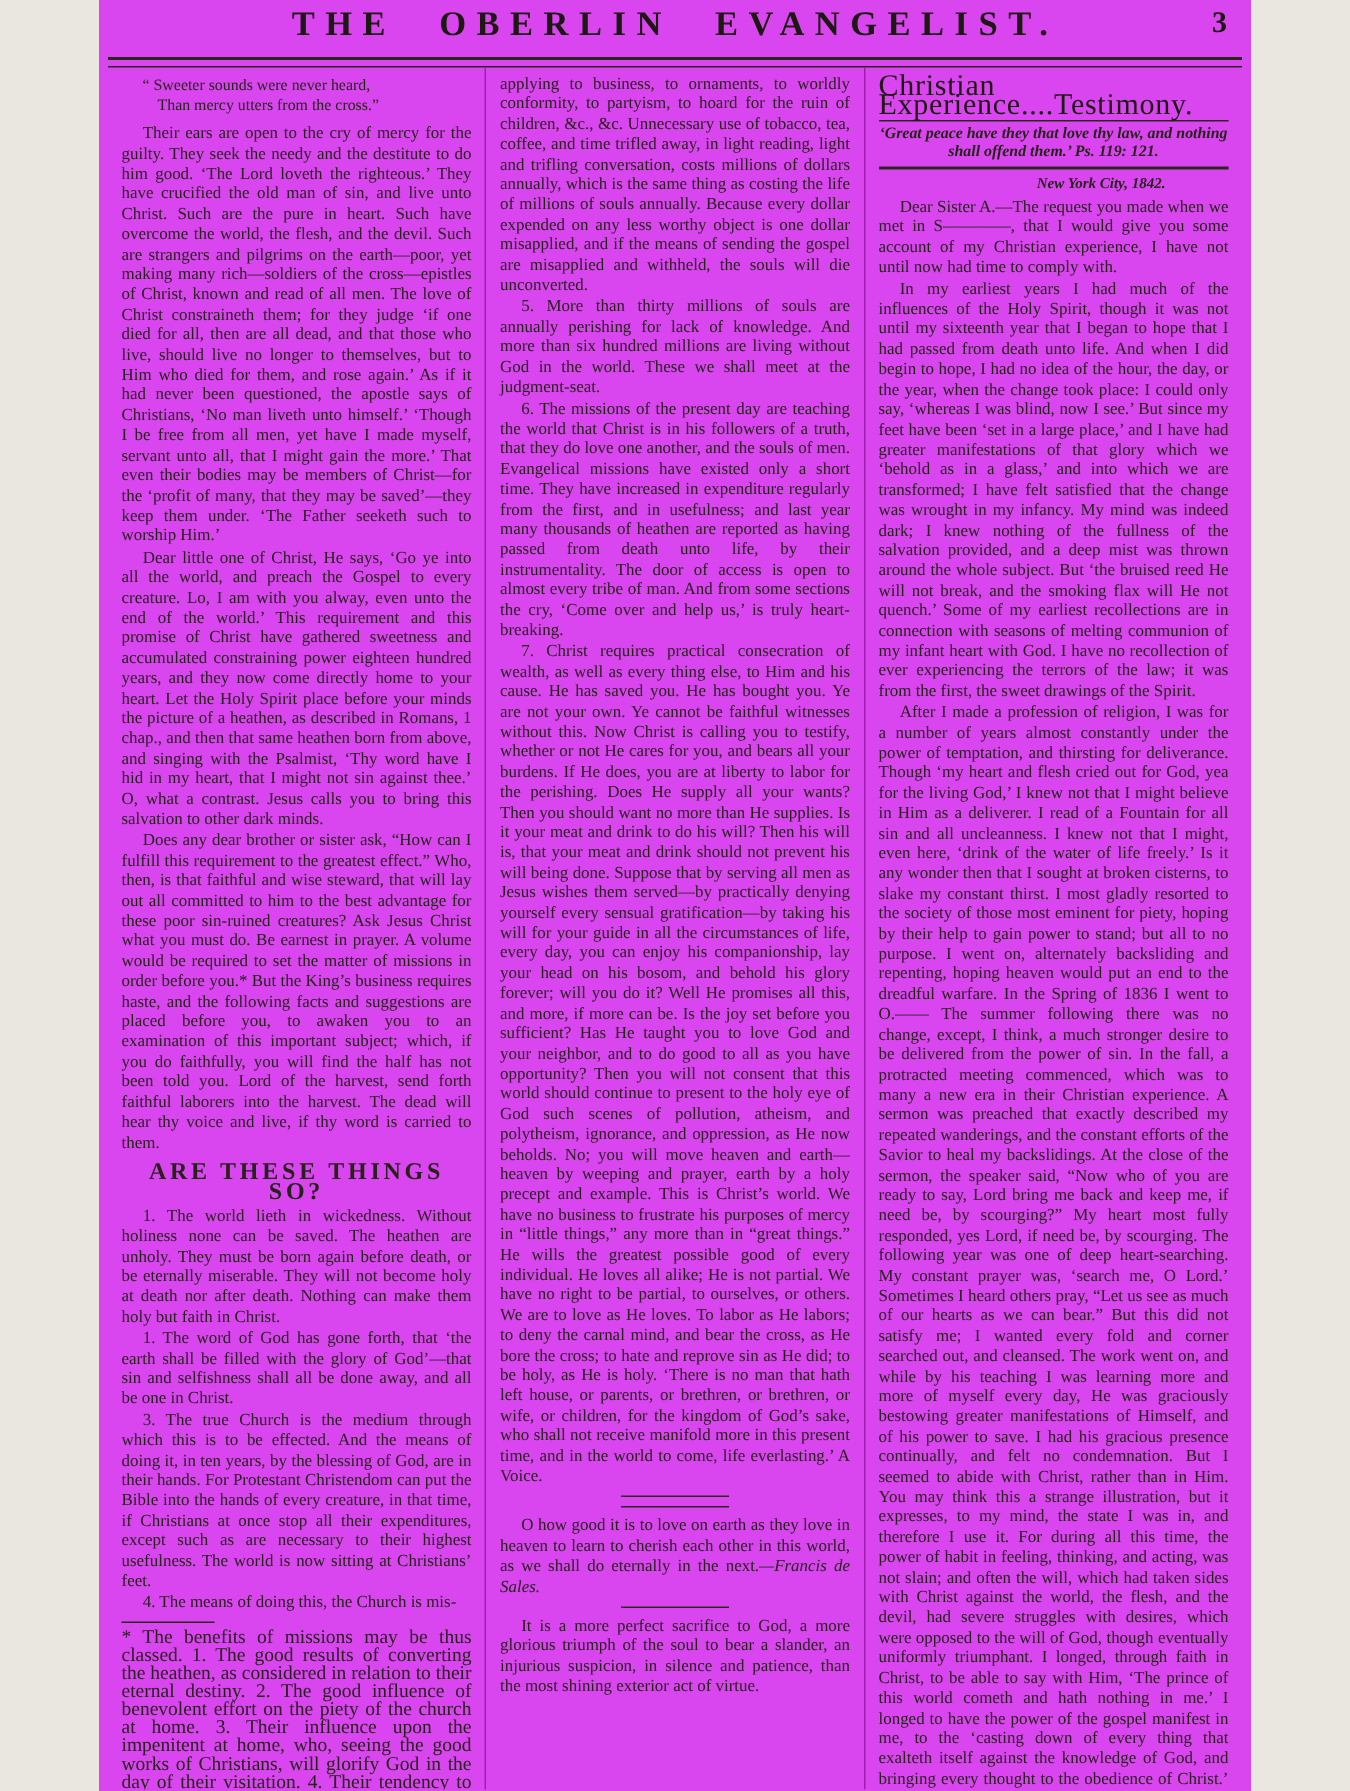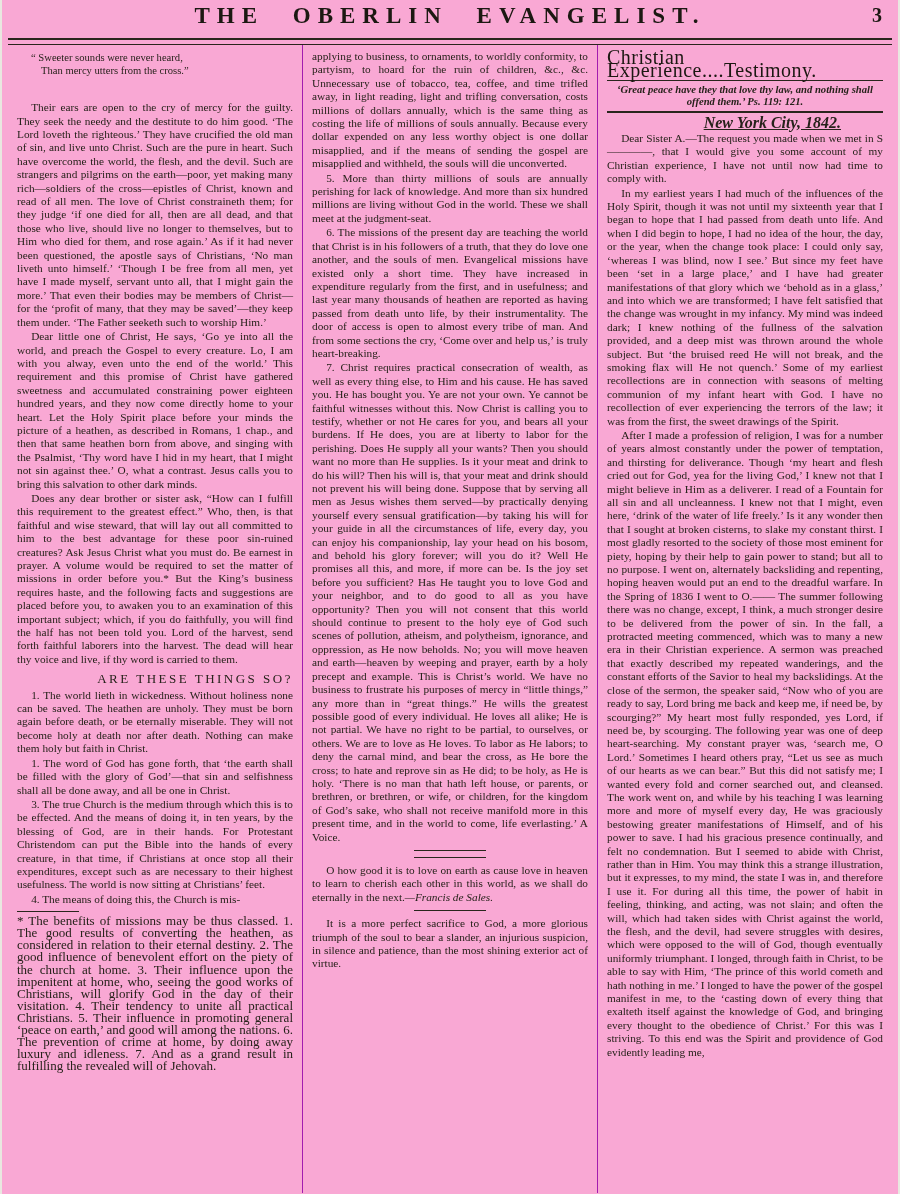--- a/index.html
+++ b/index.html
@@ -1,20 +1,20 @@
 <!DOCTYPE html>
 <html lang="en"><head>
 <meta charset="utf-8">
 <style>
   html,body{margin:0;padding:0;background:#e9e7e0;}
   .page{
     position:relative;
-    width:896px;height:1194px;
+    width:768px;height:1194px;
     margin:0 auto;
-    background:#f9a8d4;
+    background:#d946ef;
     color:#27221b;
     font-family:"Liberation Serif","DejaVu Serif",serif;
     overflow:hidden;
     box-sizing:border-box;
   }
   
   .masthead{position:relative;height:30px;padding-top:3px;}
   .masthead .title{
     text-align:center;
     font-size:23px;font-weight:700;
@@ -44,27 +44,27 @@
     overflow:hidden;
     font-size:11.3px;line-height:13.4px;
     text-align:justify;
   }
   .col + .col{border-left:1px solid #a21caf;}
   p{margin:0 0 1px 0;text-indent:1.25em;}
   p.no-indent{text-indent:0;}
   
   .opening-quote{
     text-align:left;font-size:10.6px;line-height:12.6px;
-    margin:2px 0 24px 14px;
+    margin:2px 0 6px 14px;
   }
   .opening-quote .q2{margin-left:10px;}
   .section-heading{
     margin:6px 0 3px 0;
-    text-align:right;
-    font-size:13px;font-weight:400;
+    text-align:center;
+    font-size:16px;font-weight:700;
     letter-spacing:2.5px;
     text-indent:0;
   }
   .footnote-rule{
     width:62px;border-top:1px solid #2a251d;
     margin:5px 0 3px 0;
   }
   .footnote{
     font-size:13px;line-height:12.1px;
     text-indent:1em;
@@ -87,21 +87,21 @@
   .c3-epigraph{
     text-align:center;
     font-size:10.6px;line-height:12.4px;
     font-style:italic;font-weight:700;
     text-indent:0;margin:0 0 2px 0;
   }
   .c3-rule-thick{border-top:2px solid #2a251d;margin:2px 0 3px 0;}
   .c3-dateline{
     text-align:right;padding-right:42px;
     font-style:italic;font-weight:700;
-    font-size:16px;margin:1px 0 3px 0;text-indent:0;text-decoration:underline;
+    font-size:10px;margin:1px 0 3px 0;text-indent:0;
   }
 </style>
 </head>
 <body>
 
 <div class="page">
 
   <div class="masthead">
     <div class="title">THE OBERLIN EVANGELIST.</div>
     <div class="pageno">3</div>
@@ -129,21 +129,21 @@
 
     <div class="col">
       <p class="no-indent">applying to business, to ornaments, to worldly conformity, to partyism, to hoard for the ruin of children, &amp;c., &amp;c. Unnecessary use of tobacco, tea, coffee, and time trifled away, in light reading, light and trifling conversation, costs millions of dollars annually, which is the same thing as costing the life of millions of souls annually. Because every dollar expended on any less worthy object is one dollar misapplied, and if the means of sending the gospel are misapplied and withheld, the souls will die unconverted.</p>
       <p>5. More than thirty millions of souls are annually perishing for lack of knowledge. And more than six hundred millions are living without God in the world. These we shall meet at the judgment-seat.</p>
       <p>6. The missions of the present day are teaching the world that Christ is in his followers of a truth, that they do love one another, and the souls of men. Evangelical missions have existed only a short time. They have increased in expenditure regularly from the first, and in usefulness; and last year many thousands of heathen are reported as having passed from death unto life, by their instrumentality. The door of access is open to almost every tribe of man. And from some sections the cry, ‘Come over and help us,’ is truly heart-breaking.</p>
       <p>7. Christ requires practical consecration of wealth, as well as every thing else, to Him and his cause. He has saved you. He has bought you. Ye are not your own. Ye cannot be faithful witnesses without this. Now Christ is calling you to testify, whether or not He cares for you, and bears all your burdens. If He does, you are at liberty to labor for the perishing. Does He supply all your wants? Then you should want no more than He supplies. Is it your meat and drink to do his will? Then his will is, that your meat and drink should not prevent his will being done. Suppose that by serving all men as Jesus wishes them served—by practically denying yourself every sensual gratification—by taking his will for your guide in all the circumstances of life, every day, you can enjoy his companionship, lay your head on his bosom, and behold his glory forever; will you do it? Well He promises all this, and more, if more can be. Is the joy set before you sufficient? Has He taught you to love God and your neighbor, and to do good to all as you have opportunity? Then you will not consent that this world should continue to present to the holy eye of God such scenes of pollution, atheism, and polytheism, ignorance, and oppression, as He now beholds. No; you will move heaven and earth—heaven by weeping and prayer, earth by a holy precept and example. This is Christ’s world. We have no business to frustrate his purposes of mercy in “little things,” any more than in “great things.” He wills the greatest possible good of every individual. He loves all alike; He is not partial. We have no right to be partial, to ourselves, or others. We are to love as He loves. To labor as He labors; to deny the carnal mind, and bear the cross, as He bore the cross; to hate and reprove sin as He did; to be holy, as He is holy. ‘There is no man that hath left house, or parents, or brethren, or brethren, or wife, or children, for the kingdom of God’s sake, who shall not receive manifold more in this present time, and in the world to come, life everlasting.’  A Voice.</p>
 
       <div class="short-rule"></div>
 
       <div class="short-rule"></div>
-      <p class="aphorism"><span>O how good it is to love on earth as cause love in heaven to learn to cherish each other in this world, as we shall do eternally in the next.</span><span class="attr">—Francis de Sales.</span></p>
+      <p class="aphorism"><span>O how good it is to love on earth as they love in heaven to learn to cherish each other in this world, as we shall do eternally in the next.</span><span class="attr">—Francis de Sales.</span></p>
 
       <div class="short-rule"></div>
       <p class="aphorism"><span>It is a more perfect sacrifice to God, a more glorious triumph of the soul to bear a slander, an injurious suspicion, in silence and patience, than the most shining exterior act of virtue.</span><span class="attr"></span></p>
     </div>
 
     <div class="col">
       <h2 class="c3-heading">Christian Experience....Testimony.</h2>
       <div class="c3-rule-thin"></div>
       <p class="c3-epigraph">‘Great peace have they that love thy law, and nothing shall offend them.’  Ps. 119: 121.</p>
       <div class="c3-rule-thick"></div>

